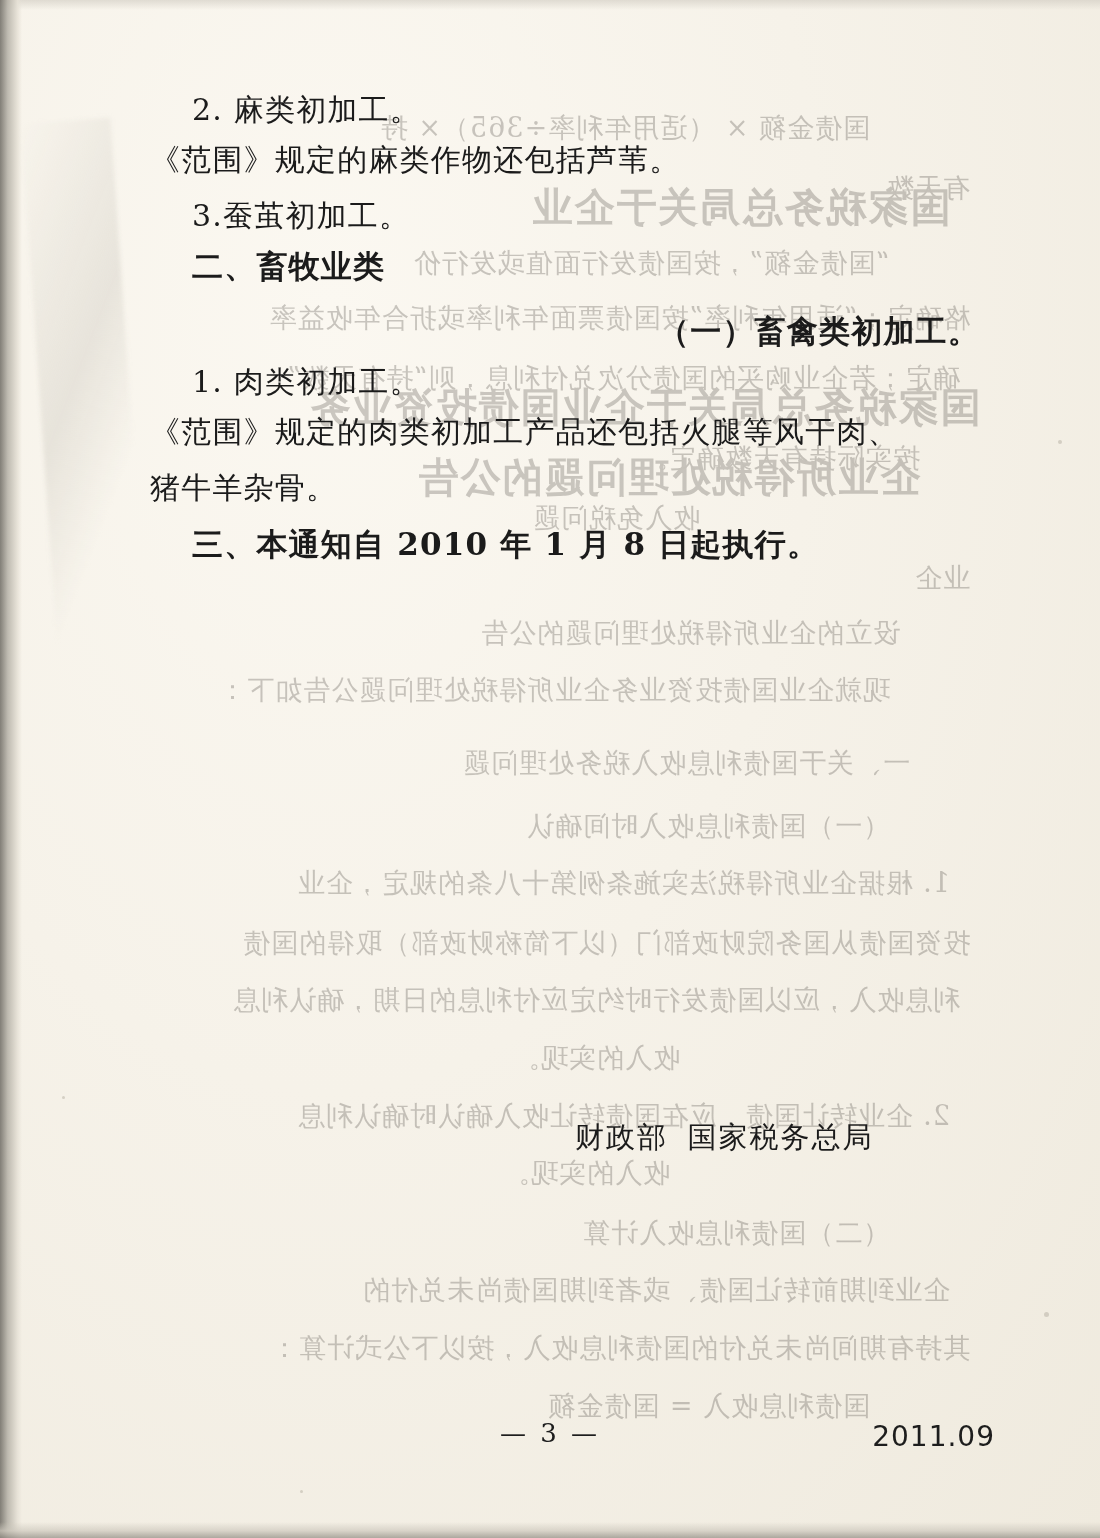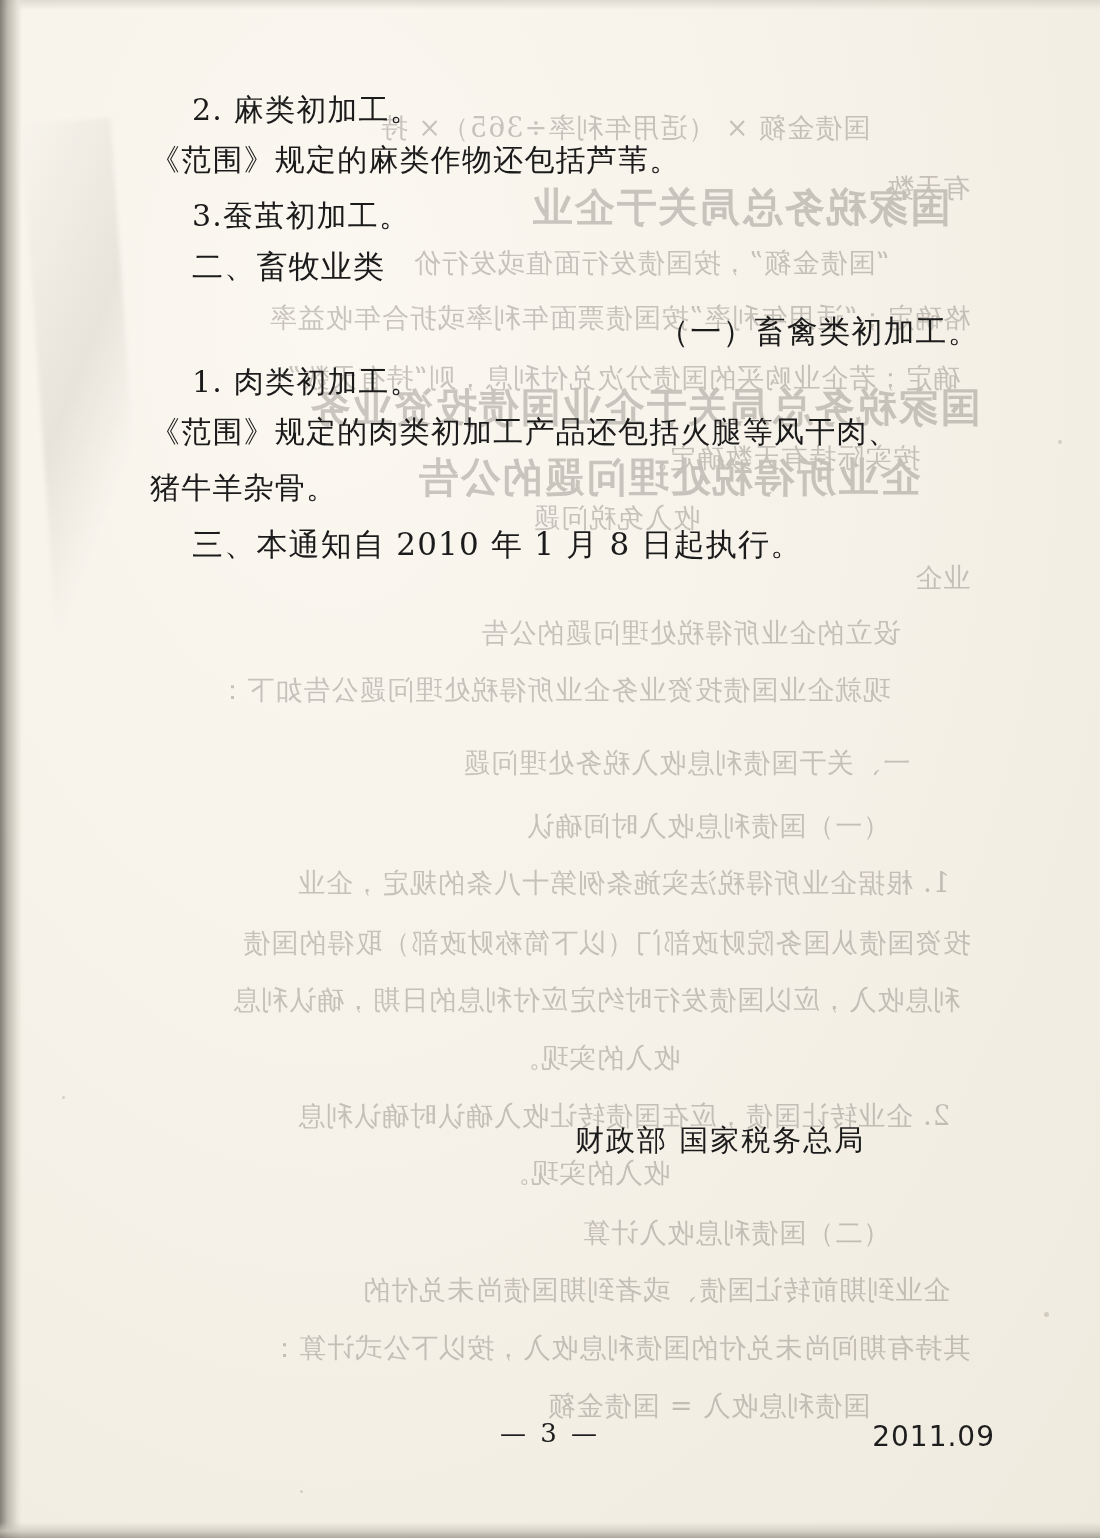--- a/index.html
+++ b/index.html
@@ -99,37 +99,37 @@
   .line {
     font-size: 30px;
     line-height: 1.0;
     margin-bottom: 26px;
     letter-spacing: 1.2px;
     white-space: nowrap;
   }
   .indent1 { padding-left: 42px; }
   .indent2 { padding-left: 56px; text-align: right; }
   .hd {
-    font-weight: 400;
+    font-weight: 700;
     font-size: 31px;
   }
   .tight { margin-bottom: 20px; }
   .gap-lg { margin-bottom: 34px; }
 
   
   #signature {
     position: absolute;
     left: 575px;
     top: 1118px;
     color: #1b1b1b;
     font-size: 29px;
     letter-spacing: 2px;
     line-height: 1.55;
   }
-  #signature .sig-line { white-space: nowrap; }
+  #signature .sig-line { white-space: nowrap; font-family: Liberation Mono, monospace; }
 
   
   #footer-page {
     position: absolute;
     left: 0;
     top: 1418px;
     width: 1100px;
     text-align: center;
     font-size: 26px;
     color: #1d1d1d;

